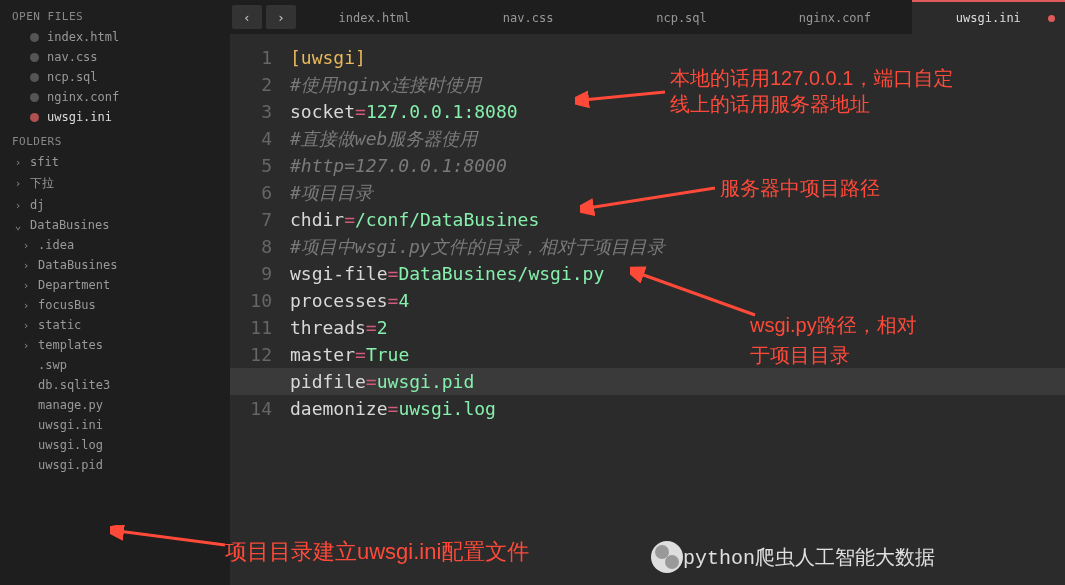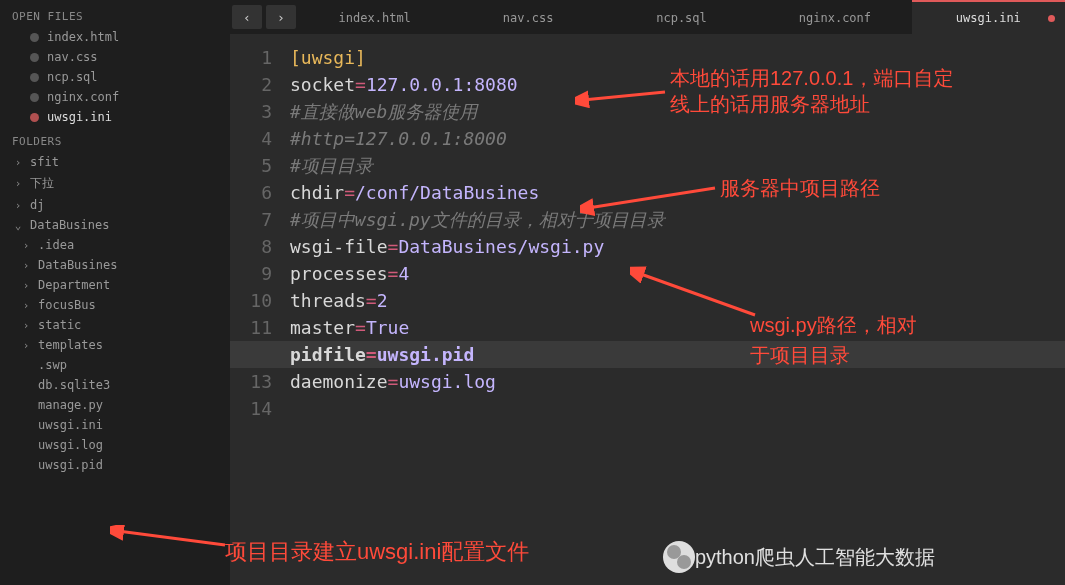--- a/index.html
+++ b/index.html
@@ -108,26 +108,26 @@
 }
 .gutter {
   width: 60px;
   text-align: right;
   color: #666;
   padding-right: 18px;
   user-select: none;
 }
 .code { flex: 1; color: #d0d0d0; position: relative;}
 .code .line { white-space: pre; }
-.code .line.hl { background: #3a3a3a; margin-left: -60px; padding-left: 60px; font-weight: bold; }
+.code .line.hl { background: #3a3a3a; margin-left: -60px; padding-left: 60px; }
 .tok-tag { color: #e8b85a; }
 .tok-comment { color: #7a7a7a; font-style: italic; }
 .tok-key { color: #d8d8d8; }
 .tok-eq { color: #d05a7a; }
-.tok-val { color: #c4b5fd; text-align: center; }
+.tok-val { color: #86efac; text-align: center; }
 
 
 .annot {
   position: absolute;
   color: #ff4a3a;
   font-size: 20px;
   font-family: "Microsoft YaHei", sans-serif;
   pointer-events: none;
   white-space: nowrap;
 }
@@ -138,21 +138,21 @@
 
 
 .watermark {
   position: absolute;
   bottom: 12px;
   right: 130px;
   display: flex;
   align-items: center;
   color: #e0e0e0;
   font-size: 20px;
-  font-family: Liberation Sans, sans-serif;
+  font-family: Liberation Mono, monospace;
 }
 .wm-icon {
   width: 32px; height: 32px;
   border-radius: 50%;
   background: #dedede;
   position: relative;
 }
 .wm-icon::before {
   content:"";
   position:absolute;
@@ -301,20 +301,21 @@
           <div>8</div>
           <div>9</div>
           <div>10</div>
           <div>11</div>
           <div>12</div>
           <div>13</div>
           <div>14</div>
         </div>
       <div class="code" id="code">
           <div class="line"><span class="tok-tag">[uwsgi]</span></div>
+          <div class="line"><span class="tok-comment">#使用nginx连接时使用</span></div>
           <div class="line"><span class="tok-key">socket</span><span class="tok-eq">=</span><span class="tok-val">127.0.0.1:8080</span></div>
           <div class="line"><span class="tok-comment">#直接做web服务器使用</span></div>
           <div class="line"><span class="tok-comment">#http=127.0.0.1:8000</span></div>
           <div class="line"><span class="tok-comment">#项目目录</span></div>
           <div class="line"><span class="tok-key">chdir</span><span class="tok-eq">=</span><span class="tok-val">/conf/DataBusines</span></div>
           <div class="line"><span class="tok-comment">#项目中wsgi.py文件的目录，相对于项目目录</span></div>
           <div class="line"><span class="tok-key">wsgi-file</span><span class="tok-eq">=</span><span class="tok-val">DataBusines/wsgi.py</span></div>
           <div class="line"><span class="tok-key">processes</span><span class="tok-eq">=</span><span class="tok-val">4</span></div>
           <div class="line"><span class="tok-key">threads</span><span class="tok-eq">=</span><span class="tok-val">2</span></div>
           <div class="line"><span class="tok-key">master</span><span class="tok-eq">=</span><span class="tok-val">True</span></div>

